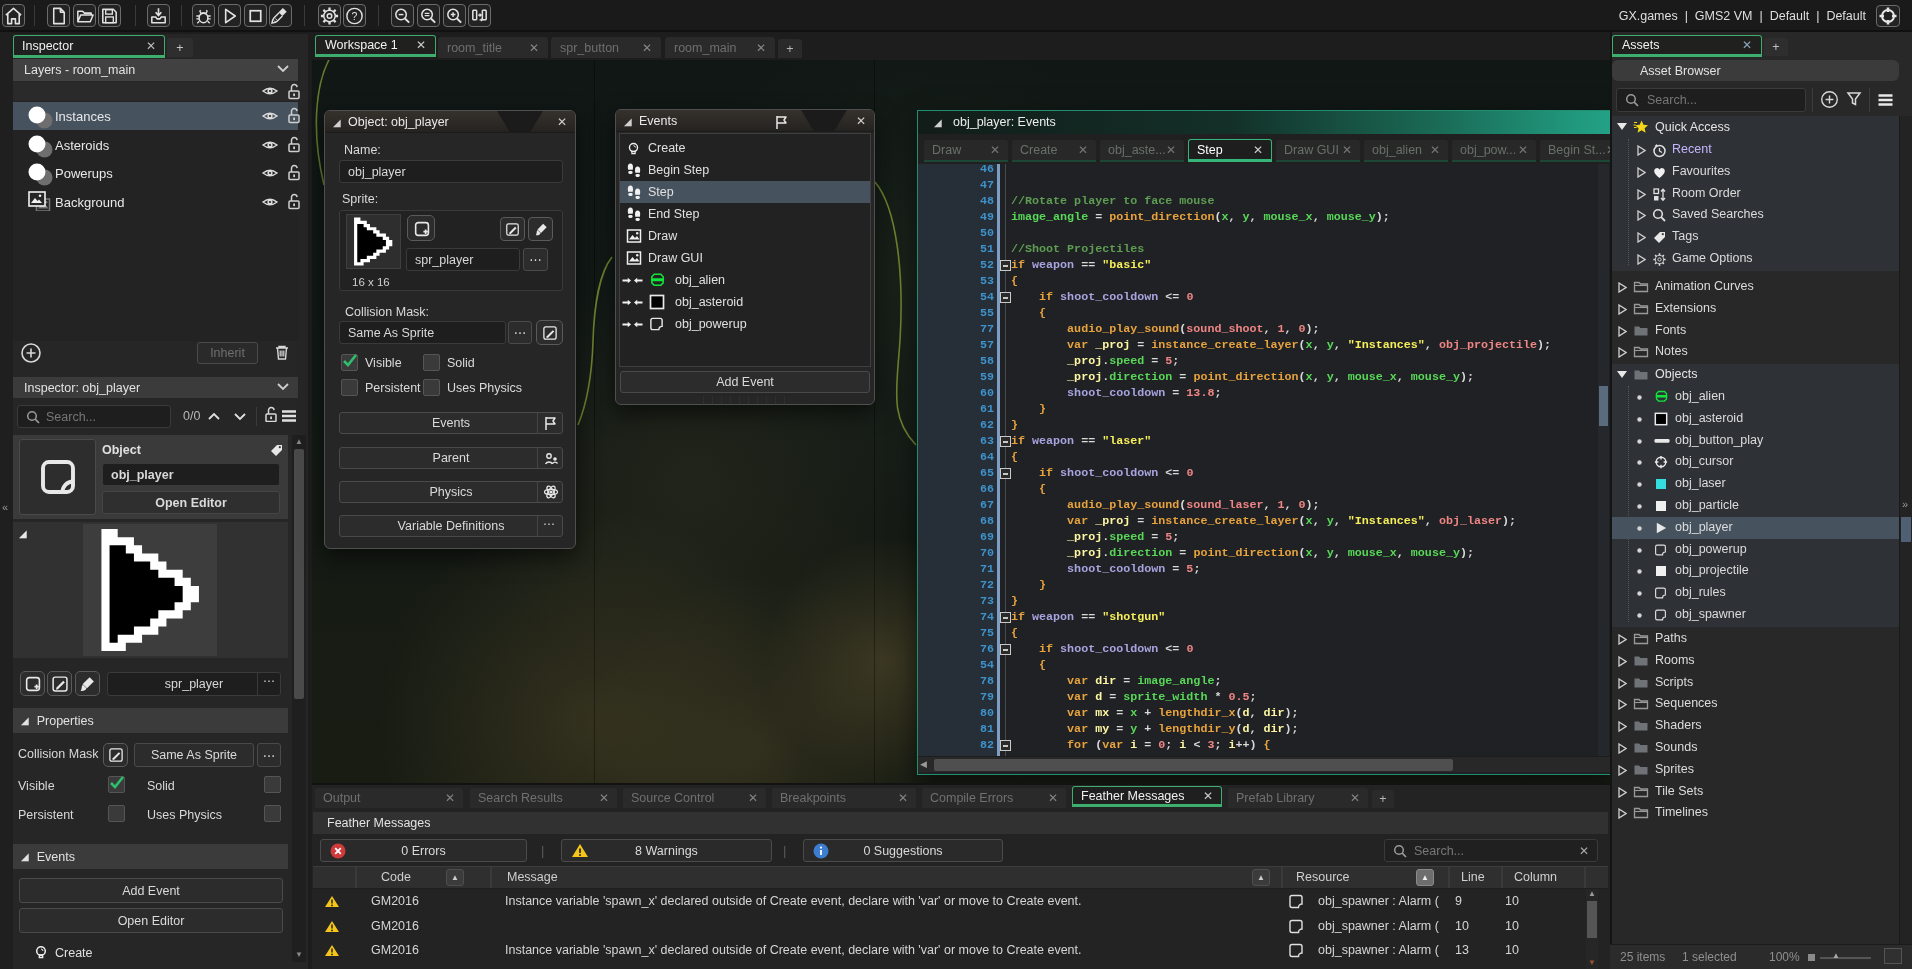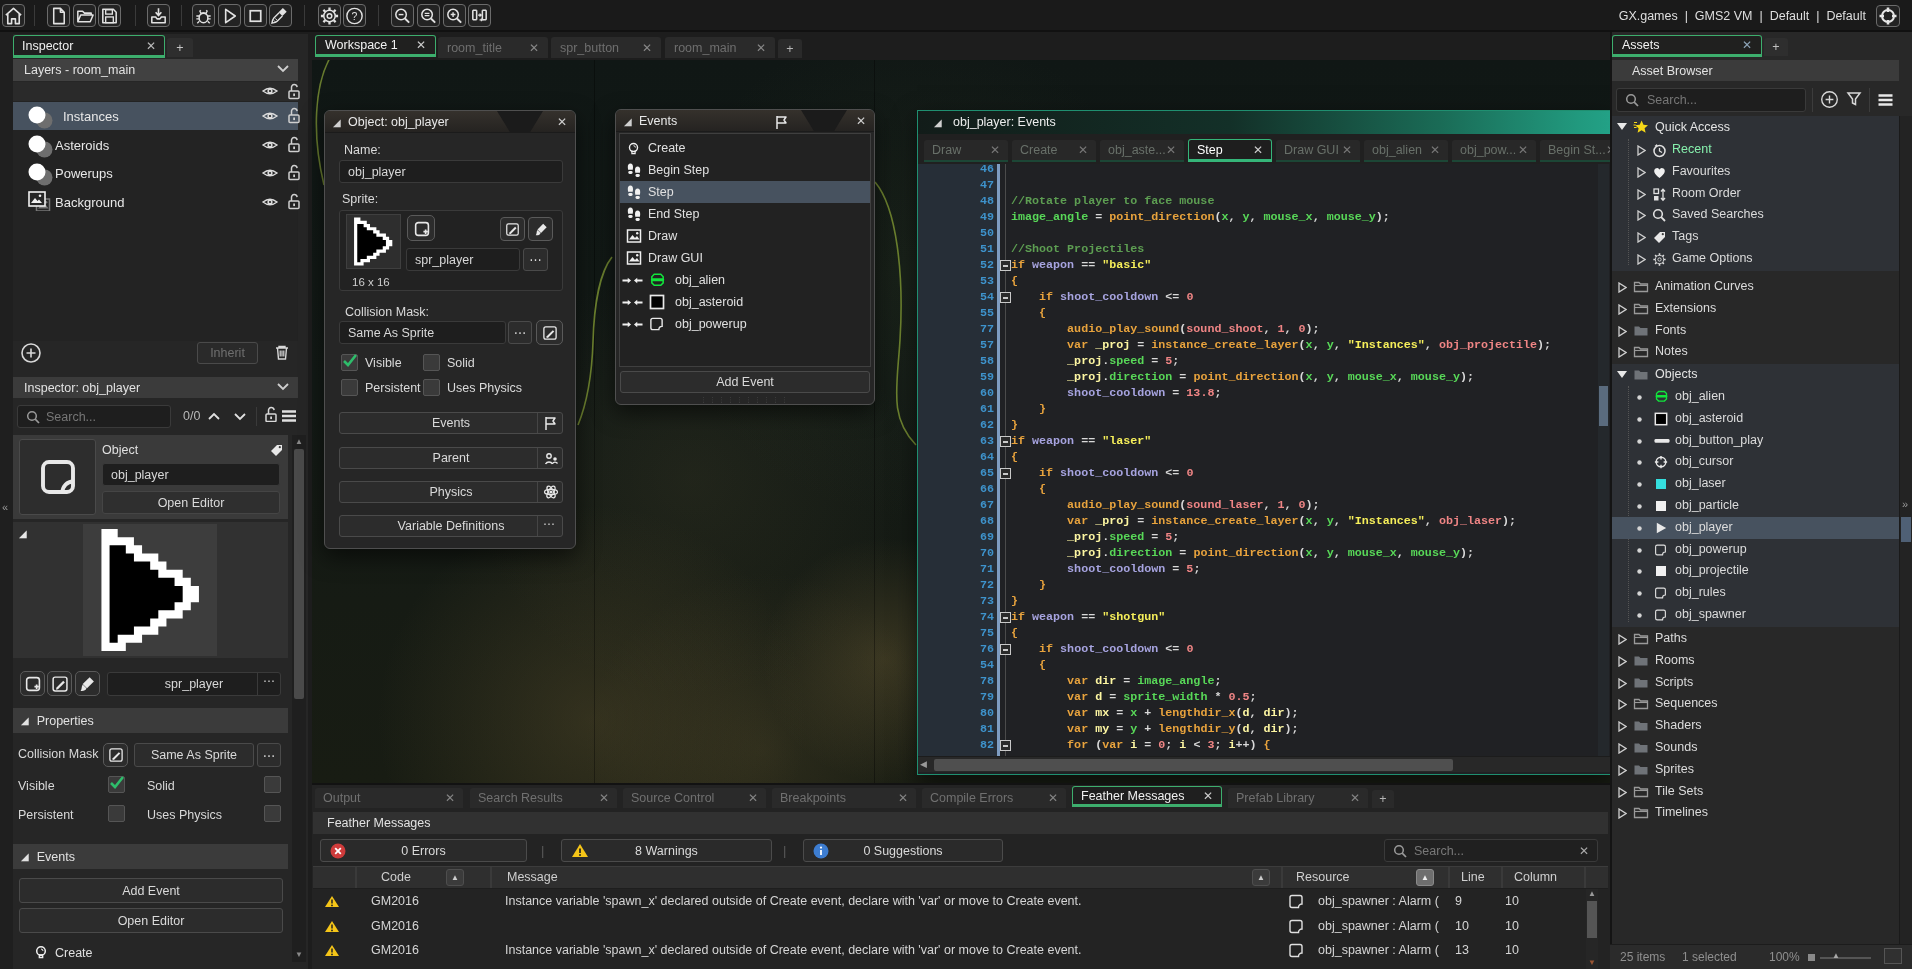--- a/index.html
+++ b/index.html
@@ -142,21 +142,21 @@
         </svg></span>
     </div>
     <div class="ab" style="left:0px;top:67px;width:285px;height:240px;background:#232323;">
       <div class="ab" style="left:0;top:1px;width:285px;height:28px;background:#47525f;">
         <span class="ic" style="left:23px;top:10px;"><svg width="17" height="17" viewBox="0 0 17 17" style="">
             <circle cx="8.5" cy="8.5" r="8" fill="#6e6e6e"></circle>
           </svg></span>
         <span class="ic" style="left:15px;top:4px;"><svg width="18" height="18" viewBox="0 0 18 18" style="">
             <circle cx="9" cy="9" r="8.5" fill="#fff"></circle>
           </svg></span>
-        <span class="tx" style="left:50px;top:7px;font-size:13px;color:#e8e8e8;">Instances</span>
+        <span class="tx" style="left:42px;top:7px;font-size:13px;color:#e8e8e8;">Instances</span>
         <span class="ic" style="left:248px;top:7px;"><svg width="18" height="14" viewBox="0 0 18 14" style="">
             <path d="M2 7 Q9 1.5 16 7 Q9 12.5 2 7 Z" fill="none" stroke="#dcdcdc" stroke-width="1.4"></path>
             <circle cx="9" cy="7" r="2.6" fill="#dcdcdc"></circle>
             <circle cx="9" cy="7" r="1.1" fill="#242424"></circle>
           </svg></span>
         <span class="ic" style="left:273px;top:5px;"><svg width="16" height="17" viewBox="0 0 16 17" style="">
             <rect x="3" y="8" width="10" height="7.5" rx="1" fill="none" stroke="#cfcfcf" stroke-width="1.5"></rect>
             <path d="M5.5 8 V4.5 a2.8 2.8 0 0 1 5.6 -.4" fill="none" stroke="#cfcfcf" stroke-width="1.5"></path>
             <rect x="7.2" y="10.5" width="1.8" height="2.6" fill="#cfcfcf"></rect>
           </svg></span>
@@ -251,21 +251,21 @@
       </svg></span>
     <div class="ab" style="left:243px;top:373px;width:1px;height:19px;background:#3a3a3a;"></div>
     <span class="ic" style="left:250px;top:372px;"><svg width="15" height="16" viewBox="0 0 15 16" style="">
         <rect x="3" y="8" width="10" height="7.5" rx="1" fill="none" stroke="#d8d8d8" stroke-width="1.5"></rect>
         <path d="M5.5 8 V4.5 a2.8 2.8 0 0 1 5.6 -.4" fill="none" stroke="#d8d8d8" stroke-width="1.5"></path>
         <rect x="7.2" y="10.5" width="1.8" height="2.6" fill="#d8d8d8"></rect>
       </svg></span>
     <span class="ic" style="left:267px;top:374px;"><svg width="17" height="16" viewBox="0 0 17 16" style="">
         <path d="M2 3.5 H16 M2 8 H16 M2 12.5 H16" stroke="#e0e0e0" stroke-width="2.4"></path>
       </svg></span>
-    <div class="ab" style="left:0px;top:401px;width:275px;height:84px;background:#3a3a3a;">
+    <div class="ab" style="left:0px;top:401px;width:275px;height:84px;background:#3a3a3a;font-weight:bold;">
       <div class="ab" style="left:6px;top:4px;width:77px;height:76px;background:#2d2d2d;border:1px solid #4a4a4a;border-radius:3px;">
         <span class="ic" style="left:17px;top:16px;"><svg width="42" height="42" viewBox="0 0 28 28" style="">
             <path d="M8 4 H20 a4 4 0 0 1 4 4 V20 a4 4 0 0 1 -4 4 H8 a4 4 0 0 1 -4 -4 V8 a4 4 0 0 1 4 -4 Z" fill="none" stroke="#e8e8e8" stroke-width="2.6"></path>
             <path d="M24 17 a7 7 0 0 0 -7 7" fill="none" stroke="#e8e8e8" stroke-width="2.6"></path>
           </svg></span>
       </div>
       <span class="tx" style="left:89px;top:8px;font-size:12.5px;color:#e0e0e0;">Object</span>
       <span class="ic" style="left:256px;top:8px;"><svg width="14" height="14" viewBox="0 0 14 14" style="">
           <path d="M2 8 L8 2 H13 V7 L7 13 Z" fill="#e8e8e8"></path>
           <circle cx="10.8" cy="4.2" r="1.1" fill="#3a3a3a"></circle>
@@ -742,21 +742,21 @@
     <span class="tx" style="left:1192px;top:5px;color:#d5d5d5;font-size:12.5px;">10</span>
   </div>
 <div class="ab" style="left:1586px;top:889px;width:12px;height:80px;background:#262626;">
     <span class="tx" style="left:2px;top:0px;color:#999;font-size:8px;">▲</span>
     <div class="ab" style="left:1px;top:12px;width:10px;height:37px;background:#555;"></div>
     <span class="tx" style="left:2px;top:69px;color:#995533;font-size:8px;">▼</span>
   </div>
 <div class="ab" style="left:1610px;top:32px;width:302px;height:937px;background:#282828;border-left:2px solid #141414;"></div>
 <div class="tab" style="left:1612px;top:35px;width:150px;height:22px;background:#20201f;border:1px solid #3dae6d;border-bottom:3px solid #3dae6d;color:#f2f2f2;padding:0 9px;">Assets<span class="tabx" style="color:#8da4b8;">✕</span></div>
 <div class="tab" style="left:1764px;top:38px;width:24px;height:18px;background:#2e2e2e;color:#c0c0c0;justify-content:center;">+</div>
-<div class="hdr" style="left:1612px;top:60px;width:287px;height:21px;background:#3b3b3b;padding-left:20px;">Asset Browser</div>
+<div class="hdr" style="left:1612px;top:60px;width:287px;height:21px;background:#3b3b3b;padding-left:28px;border-radius:6px;">Asset Browser</div>
 <div class="inp" style="left:1616px;top:88px;width:190px;height:24px;color:#767676;">
     <svg width="15" height="15" viewBox="0 0 15 15" style="">
       <circle cx="6" cy="6" r="4.3" fill="none" stroke="#9a9a9a" stroke-width="1.5"></circle>
       <path d="M9.2 9.2 L13 13" stroke="#9a9a9a" stroke-width="1.7"></path>
     </svg>
     <span style="margin-left:7px;">Search...</span>
   </div>
 <div class="ab" style="left:1812px;top:88px;width:1px;height:24px;background:#3c3c3c;"></div>
 <span class="ic" style="left:1820px;top:90px;"><svg width="19" height="19" viewBox="0 0 22 22" style="">
       <circle cx="11" cy="11" r="9" fill="none" stroke="#d8d8d8" stroke-width="1.6"></circle>
@@ -780,21 +780,21 @@
 <span class="tx" style="left:1655px;top:120px;font-size:12.5px;color:#e4e4e4;">Quick Access</span>
 <div class="ab" style="left:1628px;top:139px;width:1px;height:126px;border-left:1px dotted #555;"></div>
 <span class="ic" style="left:1637px;top:145px;"><svg width="9" height="11" viewBox="0 0 9 11" style="">
       <path d="M1 1 L8 5.5 L1 10 Z" fill="none" stroke="#cfcfcf" stroke-width="1.3"></path>
     </svg></span>
 <span class="ic" style="left:1652px;top:143px;"><svg width="15" height="15" viewBox="0 0 15 15" style="">
       <circle cx="7.5" cy="8" r="5.5" fill="none" stroke="#e0e0e0" stroke-width="1.5"></circle>
       <path d="M7.5 5 V8 L10 9.5" fill="none" stroke="#e0e0e0" stroke-width="1.3"></path>
       <path d="M2.5 3 L5 1 L5.5 4 Z" fill="#e0e0e0"></path>
     </svg></span>
-<span class="tx" style="left:1672px;top:142px;font-size:12.5px;color:#86efac;">Recent</span>
+<span class="tx" style="left:1672px;top:142px;font-size:12.5px;color:#c4b5fd;">Recent</span>
 <span class="ic" style="left:1637px;top:166.8px;"><svg width="9" height="11" viewBox="0 0 9 11" style="">
       <path d="M1 1 L8 5.5 L1 10 Z" fill="none" stroke="#cfcfcf" stroke-width="1.3"></path>
     </svg></span>
 <span class="ic" style="left:1652px;top:164.8px;"><svg width="15" height="14" viewBox="0 0 15 14" style="">
       <path d="M7.5 13 C2 9 1 5.5 3.5 3.5 C5.5 2 7.5 3.6 7.5 5 C7.5 3.6 9.5 2 11.5 3.5 C14 5.5 13 9 7.5 13 Z" fill="#f0f0f0"></path>
     </svg></span>
 <span class="tx" style="left:1672px;top:163.8px;font-size:12.5px;color:#dcdcdc;">Favourites</span>
 <span class="ic" style="left:1637px;top:188.60000000000002px;"><svg width="9" height="11" viewBox="0 0 9 11" style="">
       <path d="M1 1 L8 5.5 L1 10 Z" fill="none" stroke="#cfcfcf" stroke-width="1.3"></path>
     </svg></span>

